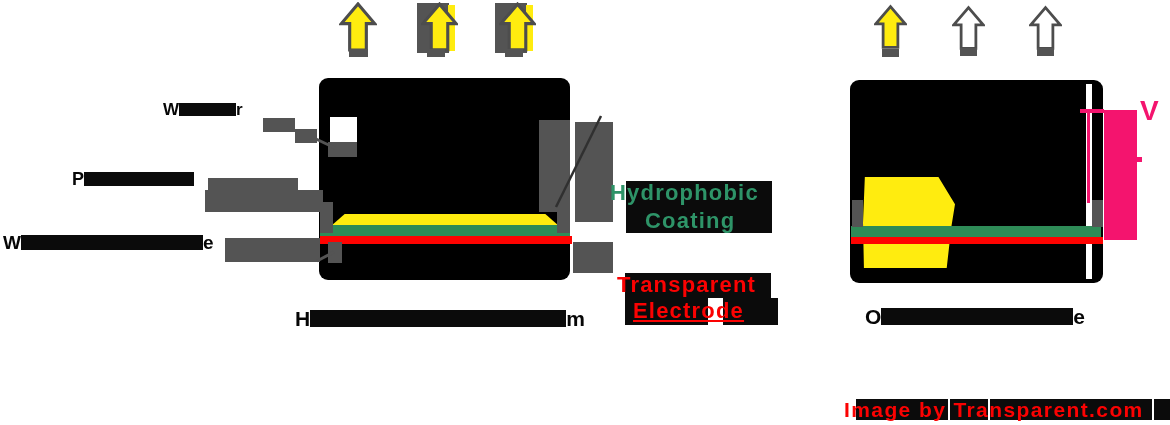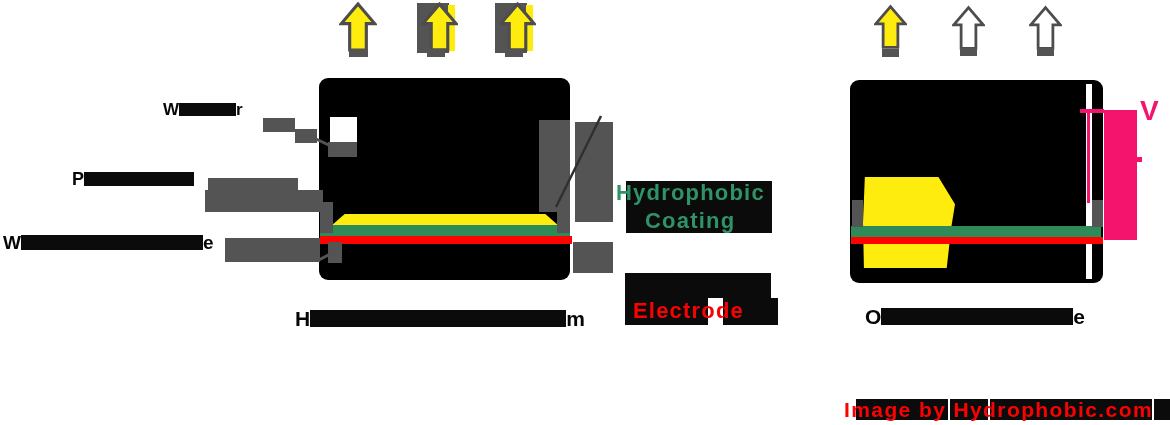--- a/index.html
+++ b/index.html
@@ -128,32 +128,33 @@
 
   <div class="abs redact caption" style="left:865px;top:304px;height:24px;">
     <span>O</span>
       <span class="rbar" style="width:192px;height:17px;"></span>
       <span>e</span>
   </div>
 
   <div class="abs" style="left:608px;top:179px;width:180px;height:58px;">
     <div class="hl-box" style="left:18px;top:2px;width:146px;height:28px;"></div>
     <div class="hl-box" style="left:18px;top:29px;width:146px;height:25px;"></div>
-    <div class="hl-text green-text" style="left:8px;top:3px;font-size:22px;">Hydrophobic</div>
+    <div class="hl-text green-text" style="left:2px;top:3px;font-size:22px;">Hydrophobic</div>
     <div class="hl-text green-text" style="left:37px;top:31px;font-size:22px;">Coating</div>
   </div>
 
   <div class="abs" style="left:615px;top:271px;width:180px;height:58px;">
     <div class="hl-box" style="left:10px;top:2px;width:146px;height:25px;"></div>
     <div class="hl-box" style="left:10px;top:27px;width:83px;height:27px;"></div>
     <div class="hl-box" style="left:108px;top:27px;width:55px;height:27px;"></div>
-    <div class="hl-text red-text" style="left:18px;top:29px;font-size:22px;">Electrode</div>
+    <div class="hl-text red-text" style="left:2px;top:3px;font-size:22px;">Transparent</div>
+    <div class="hl-text red-text" style="left:18px;top:29px;font-size:22px;text-decoration:underline;">Electrode</div>
   </div>
 
   <div class="abs" style="left:844px;top:396px;width:326px;height:27px;">
     <div class="hl-box" style="left:12px;top:3px;width:92px;height:21px;"></div>
     <div class="hl-box" style="left:106px;top:3px;width:38px;height:21px;"></div>
     <div class="hl-box" style="left:146px;top:3px;width:162px;height:21px;"></div>
     <div class="hl-box" style="left:310px;top:3px;width:16px;height:21px;"></div>
-    <div class="hl-text red-text" style="left:0;top:3px;font-size:21px;letter-spacing:1.4px;">Image by Hydrophobic.com</div>
+    <div class="hl-text red-text" style="left:0;top:3px;font-size:21px;letter-spacing:1.4px;">Image by Transparent.com</div>
   </div>
 
 </div>
 
 </body></html>

